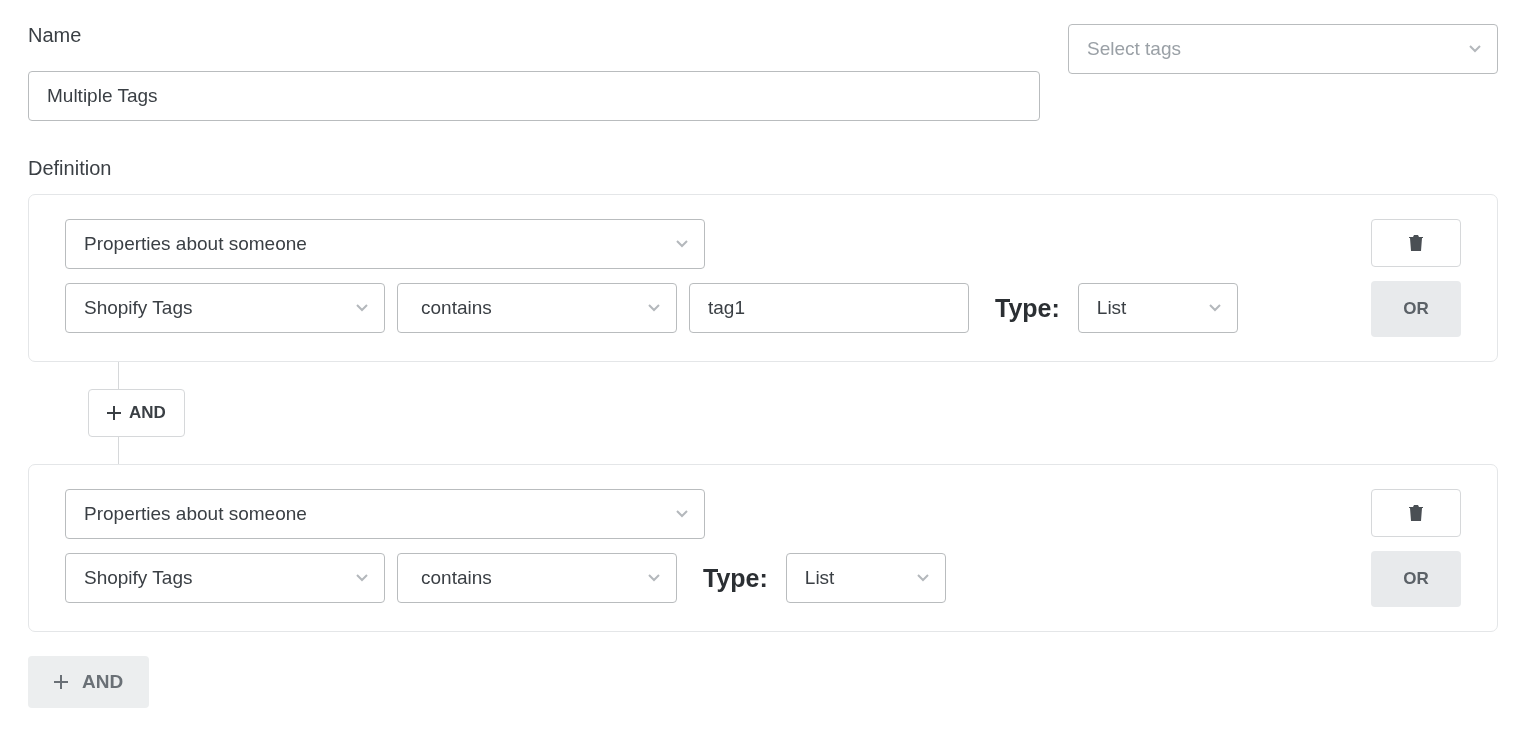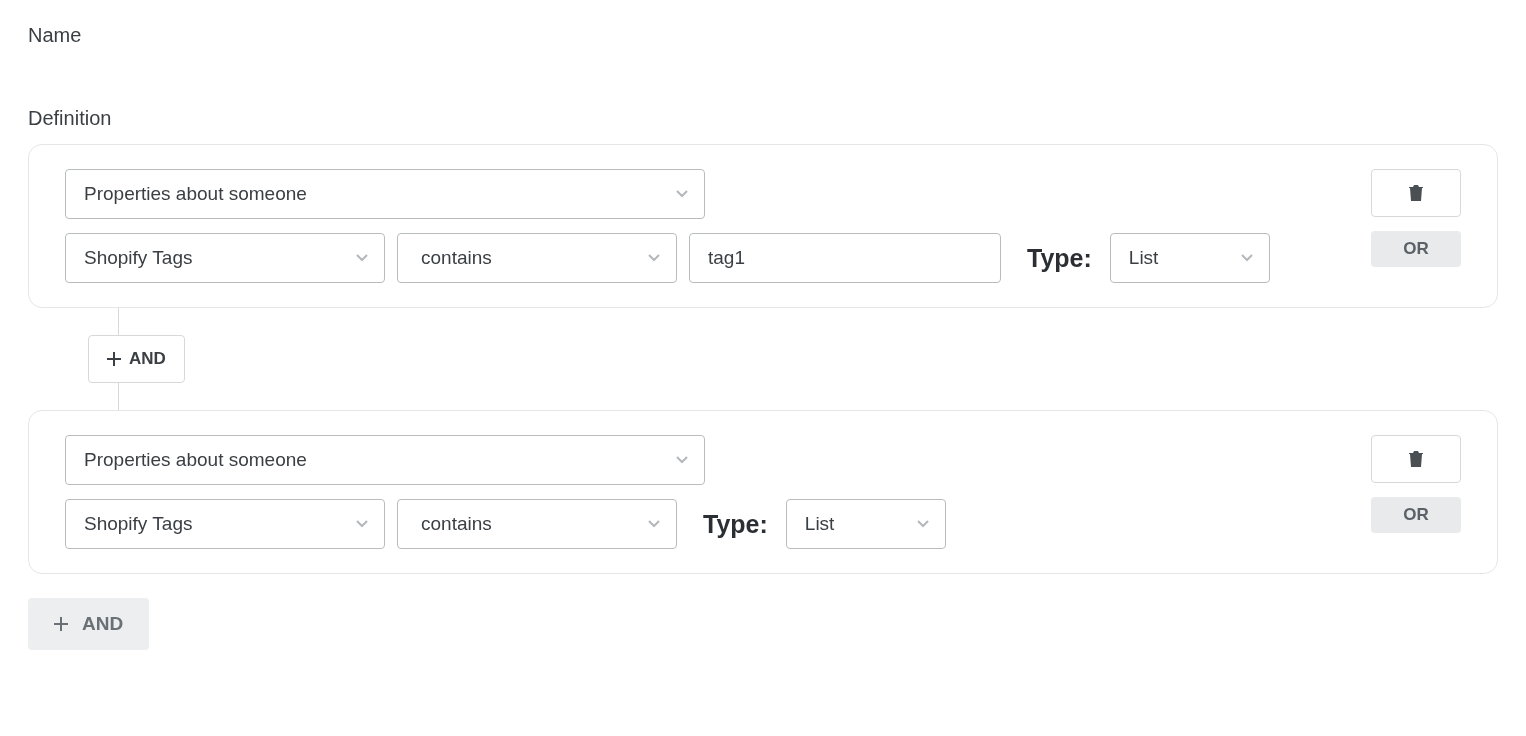--- a/index.html
+++ b/index.html
@@ -56,36 +56,36 @@
     transform: translateY(-50%);
   }
   .caret svg { display: block; }
   .definition-label {
     font-size: 20px;
     color: #3a3f44;
     margin-bottom: 14px;
   }
   .rule-card {
     border: 1px solid #e4e6e8;
-    border-radius: 14px;
+    border-radius: 7px;
     padding: 24px 36px;
     background: #fff;
   }
   .rule-row {
     display: flex;
     gap: 12px;
     align-items: center;
     margin-top: 14px;
   }
   .rule-row:first-child { margin-top: 0; align-items: flex-start; }
   .sel { flex: 0 0 auto; }
   .sel-wide { width: 640px; }
   .sel-prop { width: 320px; }
   .sel-op { width: 280px; padding-left: 23px; }
-  .val-input { width: 312px; }
+  .val-input { width: 280px; }
   .sel-type { width: 160px; }
   .type-label {
     font-size: 25px;
     font-weight: 700;
     color: #2b2f33;
     margin: 0 6px 0 14px;
   }
   .icon-btn {
     width: 90px;
     height: 48px;
@@ -93,21 +93,21 @@
     border-radius: 4px;
     background: #fff;
     display: flex;
     align-items: center;
     justify-content: center;
     cursor: pointer;
   }
   .icon-btn svg { display:block; }
   .or-btn {
     width: 90px;
-    height: 36px;
+    height: 56px;
     border: none;
     border-radius: 4px;
     background: #e8eaec;
     color: #5b6167;
     font-weight: 700;
     font-size: 17px;
     cursor: pointer;
   }
   .right-col {
     margin-left: auto;
@@ -170,22 +170,31 @@
 </style>
 </head>
 <body>
 
 
 
 
 <div class="row-top">
   <div class="field-name">
     <label class="field-label">Name</label>
+    <input class="text-input" type="text" value="Multiple Tags" style="">
   </div>
   <div class="field-tags">
+    <div class="select-box placeholder">
+      <span>Select tags</span>
+      <span class="caret">
+        <svg width="12" height="8" viewBox="0 0 12 8">
+            <path d="M1 1l5 5 5-5" fill="none" stroke="#b4b8bc" stroke-width="2"></path>
+          </svg>
+      </span>
+    </div>
   </div>
 </div>
 
 
 <div class="definition-label">Definition</div>
 
 
 <div class="rule-card">
   <div class="card-grid">
     <div class="card-left">

